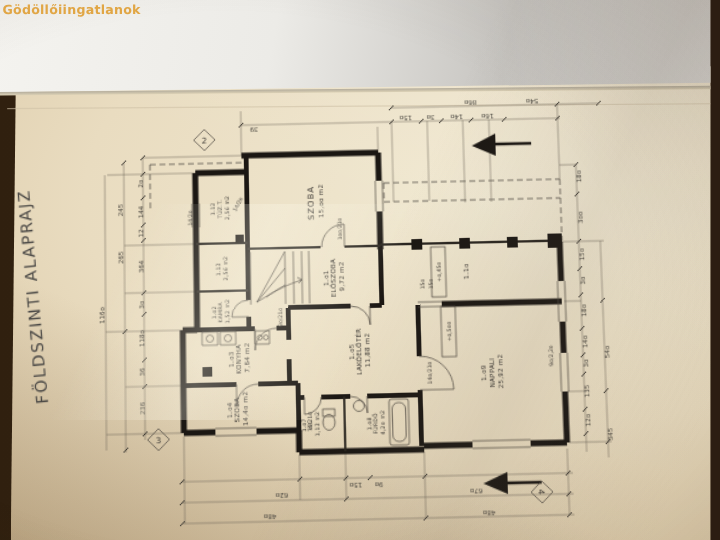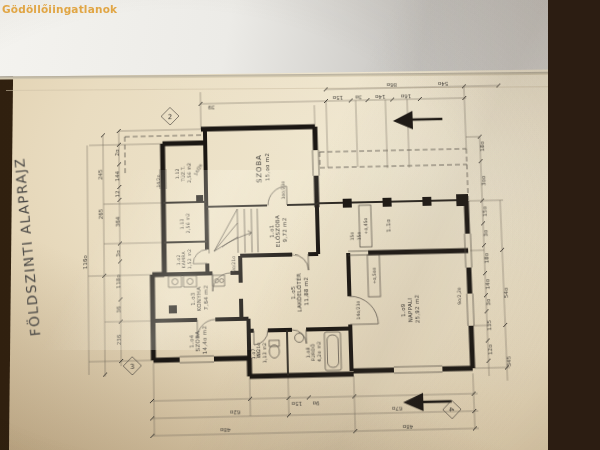--- a/index.html
+++ b/index.html
@@ -1,16 +1,16 @@
 <!DOCTYPE html>
 <html><head>
 <meta charset="utf-8">
 <style>
   html,body{margin:0;padding:0;background:#2c1d12;}
-  .photo{position:relative;width:548px;height:450px;overflow:hidden;
+  .photo{position:relative;width:592px;height:450px;overflow:hidden;
          background:linear-gradient(90deg,#30200f 0%,#3c2a16 100%);
          font-family:"DejaVu Sans",sans-serif;}
   .paper{position:absolute;left:9px;top:55px;width:591px;height:395px;
          background:
            linear-gradient(205deg, rgba(255,255,255,.16), rgba(0,0,0,0) 40%),
            linear-gradient(24deg, rgba(92,66,38,.25), rgba(92,66,38,0) 34%),
            radial-gradient(120% 105% at 68% 28%, #f1e9d2 0%, #e9dcc0 48%, #dac7a4 84%, #d0ba93 100%);
          clip-path:polygon(0.7% 4%, 100% 0%, 100% 100%, 0 100%);}
   .top-page{position:absolute;left:0;top:0;width:600px;height:80px;
          background:linear-gradient(100deg,#f4f3ef 0%,#ecebe7 38%,#c7c5c1 70%,#d8d6d2 100%);

